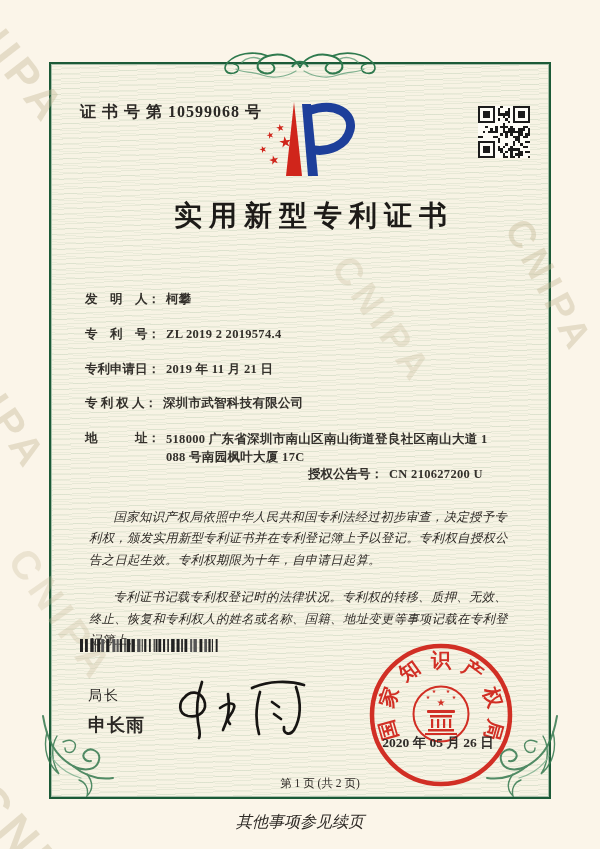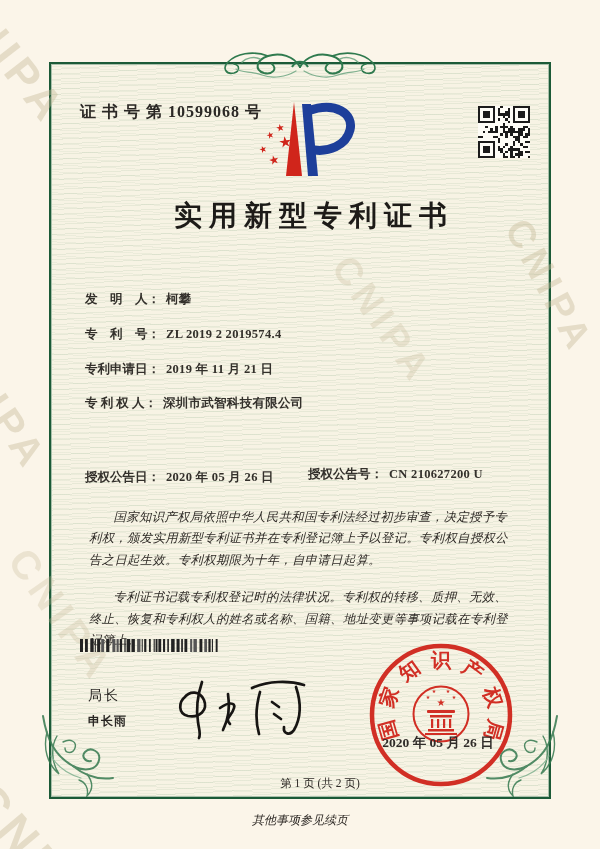--- a/index.html
+++ b/index.html
@@ -52,26 +52,26 @@
   .f-addr .fvalue{display:inline-block; vertical-align:top; white-space:normal; width:330px; line-height:18px;}
   .f-grant{top:469px;}
   .f-grantno{left:308px; top:466px;}
   .paras{
     position:absolute; z-index:4; left:73px; top:491px; width:457px;
     font-size:12.3px; font-style:italic; line-height:21.4px; letter-spacing:.4px; color:#2e2a26;
   }
   .paras p{margin:16px; text-indent:2em;}
   .barcode{position:absolute; z-index:4; left:80px; top:639px; width:140px; height:13px;}
   .signer-title{position:absolute; z-index:4; left:88px; top:687px; font-family:"Liberation Sans","DejaVu Sans",sans-serif; font-size:14px; font-weight:normal; letter-spacing:2px;}
-  .signer-name{position:absolute; z-index:4; left:88px; top:713px; font-family:Liberation Serif, serif; font-size:12px; font-weight:bold; letter-spacing:1px;}
+  .signer-name{position:absolute; z-index:4; left:88px; top:713px; font-family:Liberation Serif, serif; font-size:18px; font-weight:bold; letter-spacing:1px;}
   .signature{position:absolute; z-index:4; left:168px; top:676px; width:150px; height:64px;}
   .seal{position:absolute; z-index:5; left:366px; top:640px; width:150px; height:150px; opacity:.95;}
   .seal-char{font-size:20px; font-weight:bold; fill:#d0251b; font-family:"Liberation Serif","DejaVu Serif",serif;}
   .pageno{position:absolute; z-index:4; left:0; top:776px; width:100%; text-align:center; font-size:11.5px; color:#2e2a26;padding-left:20px;}
-  .note{position:absolute; z-index:4; left:0; top:812px; width:100%; text-align:center; font-size:12px; font-style:italic; color:#2e2a26;}
+  .note{position:absolute; z-index:4; left:0; top:812px; width:100%; text-align:center; font-size:16px; font-style:italic; color:#2e2a26;}
 </style>
 </head>
 <body>
 
 <div class="page">
 
   <div class="wm wm1">CNIPA</div>
   <div class="wm wm2">CNIPA</div>
   <div class="wm wm3">CNIPA</div>
   <div class="wm wm4">CNIPA</div>
@@ -253,22 +253,22 @@
   </div>
   <div class="field f-patno">
     <span class="flabel">专　利　号：</span><span class="fvalue">ZL 2019 2 2019574.4</span>
   </div>
   <div class="field f-filing">
     <span class="flabel">专利申请日：</span><span class="fvalue">2019 年 11 月 21 日</span>
   </div>
   <div class="field f-patentee">
     <span class="flabel">专 利 权 人：</span><span class="fvalue">深圳市武智科技有限公司</span>
   </div>
-  <div class="field f-grant">
-    <span class="flabel">授权公告日：</span><span class="fvalue">2020 年 05 月 26 日</span>
+  <div class="field f-addr">
+    <span class="flabel">地　　　址：</span><span class="fvalue"><span>518000 广东省深圳市南山区南山街道登良社区南山大道 1</span><br><span>088 号南园枫叶大厦 17C</span></span>
   </div>
   <div class="field f-grantno">
     <span class="flabel">授权公告号：</span><span class="fvalue">CN 210627200 U</span>
   </div>
 
   <div class="paras">
     <p>国家知识产权局依照中华人民共和国专利法经过初步审查，决定授予专利权，颁发实用新型专利证书并在专利登记簿上予以登记。专利权自授权公告之日起生效。专利权期限为十年，自申请日起算。</p>
     <p>专利证书记载专利权登记时的法律状况。专利权的转移、质押、无效、终止、恢复和专利权人的姓名或名称、国籍、地址变更等事项记载在专利登记簿上。</p>
   </div>
 

